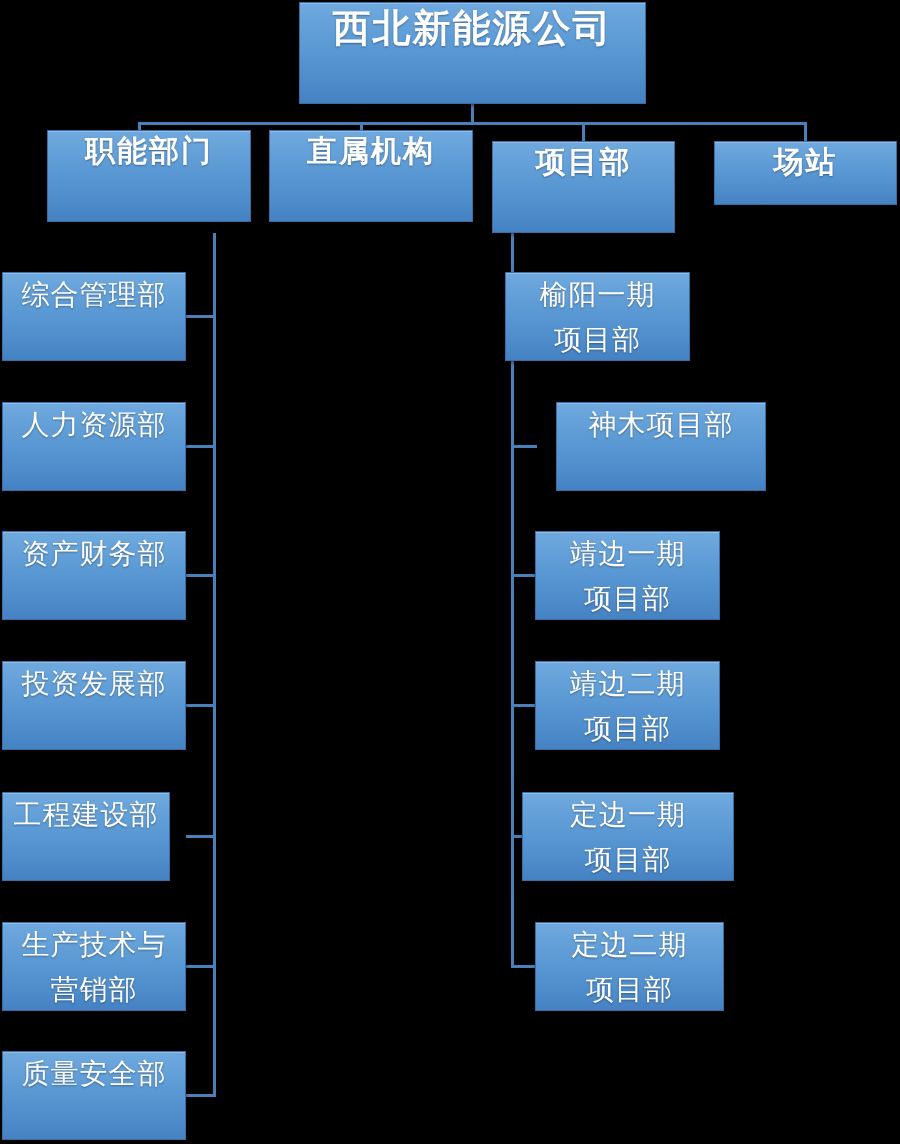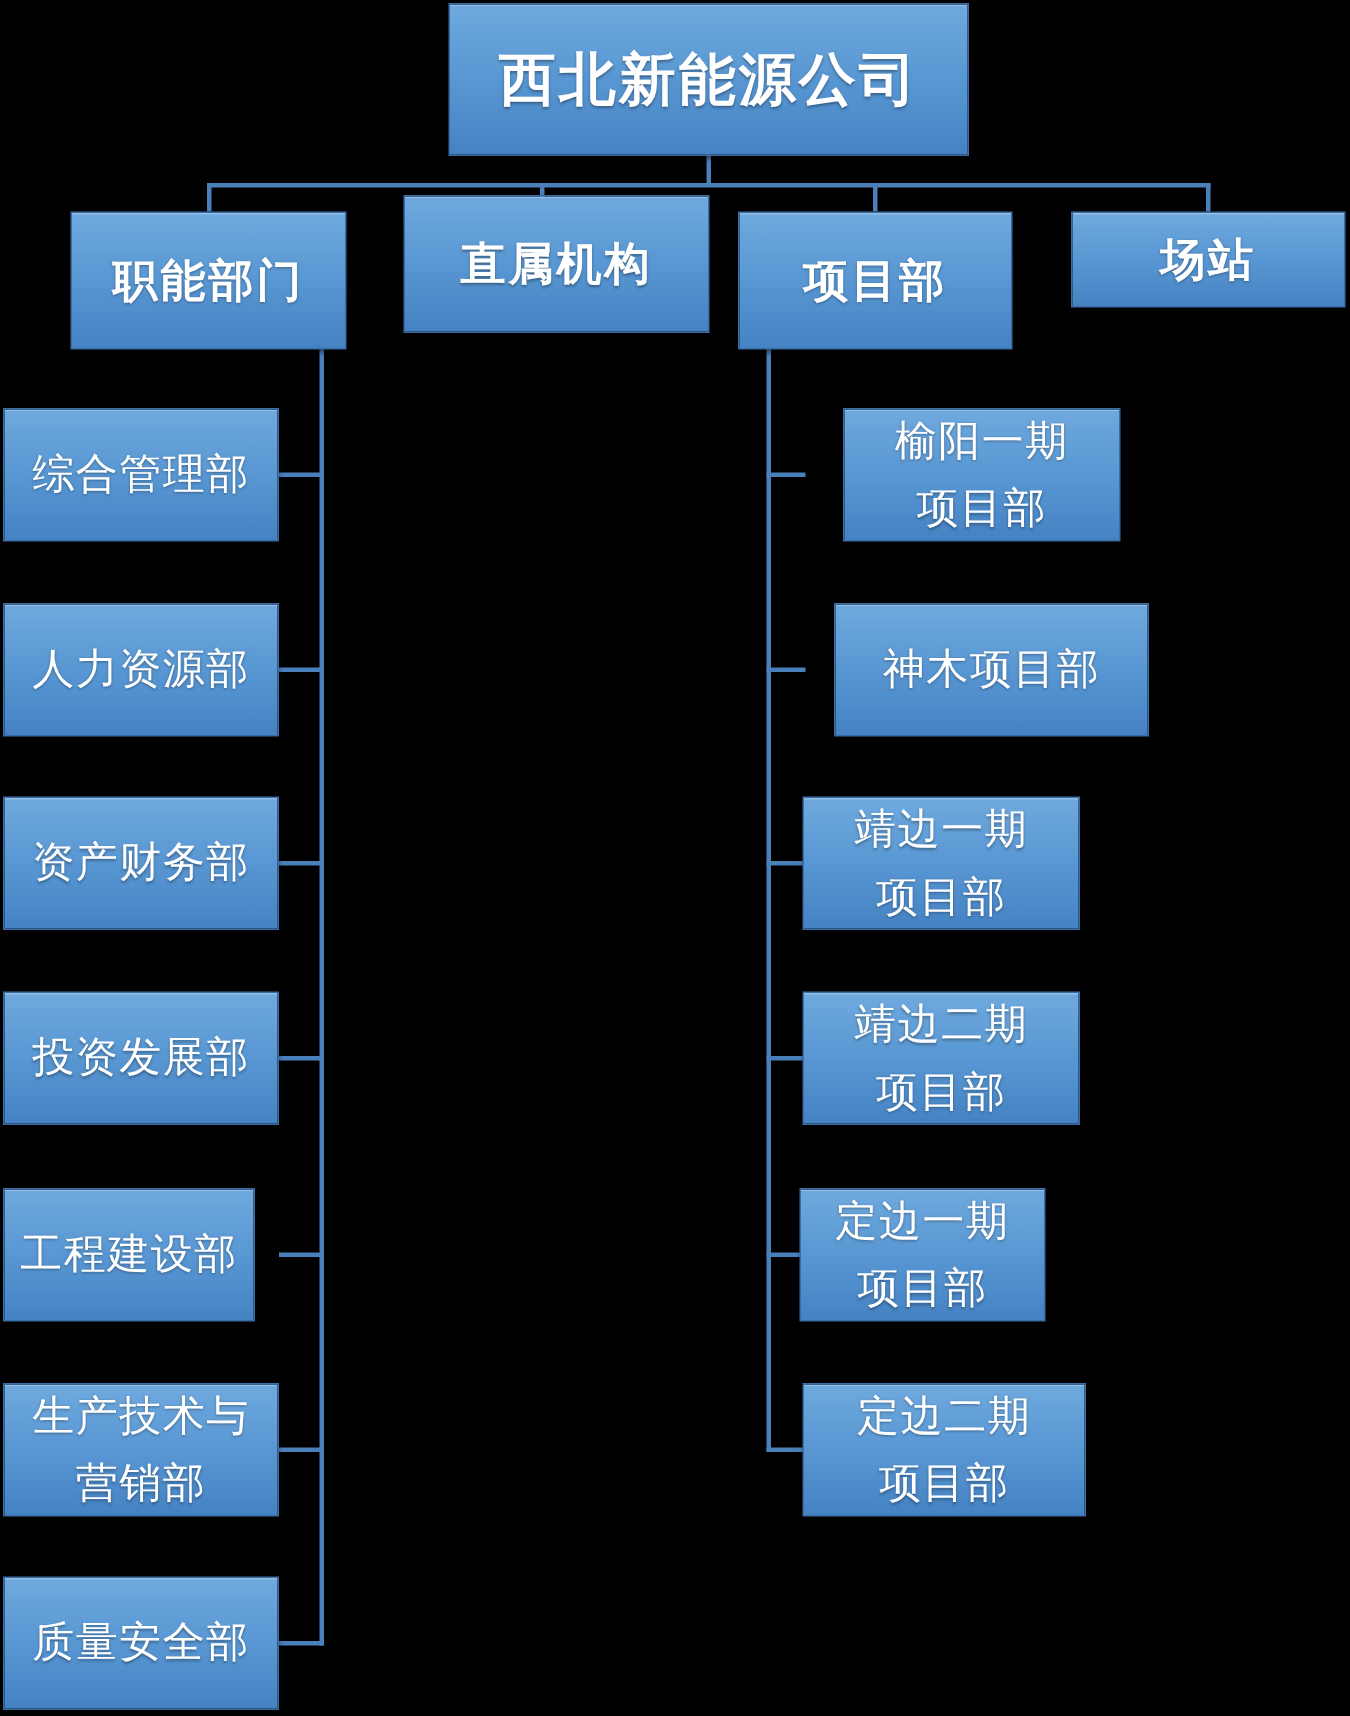--- a/index.html
+++ b/index.html
@@ -12,21 +12,21 @@
     font-family: "DejaVu Sans", "Liberation Sans", sans-serif;
   }
   .line {
     position: absolute;
     background: #4A80BA;
   }
   .node {
     position: absolute;
     box-sizing: border-box;
     display: flex;
-    align-items: center;
+    align-items: flex-start;
     justify-content: center;
     text-align: center;
     color: #FFFFFF;
     background: linear-gradient(180deg, #6FA9DE 0%, #5897D3 50%, #4582C3 100%);
     border: 1px solid #3A6DA3;
     box-shadow: inset 0 1px 0 rgba(255,255,255,0.25), 0 2px 3px rgba(0,0,0,0.45);
   }
   .node .lbl {
     white-space: pre-line;
     text-shadow: 0 1px 2px rgba(0,0,0,0.35);
@@ -73,21 +73,21 @@
   <div class="line" style="left:511px; top:445px; width:26px; height:3px"></div>
   <div class="line" style="left:511px; top:574px; width:26px; height:3px"></div>
   <div class="line" style="left:511px; top:704px; width:26px; height:3px"></div>
   <div class="line" style="left:511px; top:835px; width:26px; height:3px"></div>
   <div class="line" style="left:511px; top:965px; width:26px; height:3px"></div>
 
   <div class="node root-node" style="left:299px; top:2px; width:347px; height:102px">
     <span class="lbl">西北新能源公司</span>
   </div>
 
-  <div class="node lvl2-node" style="left:47px;  top:141px; width:184px; height:92px">
+  <div class="node lvl2-node" style="left:47px;  top:130px; width:204px; height:92px">
     <span class="lbl">职能部门</span>
   </div>
   <div class="node lvl2-node" style="left:269px; top:130px; width:204px; height:92px">
     <span class="lbl">直属机构</span>
   </div>
   <div class="node lvl2-node" style="left:492px; top:141px; width:183px; height:92px">
     <span class="lbl">项目部</span>
   </div>
   <div class="node lvl2-node" style="left:714px; top:141px; width:183px; height:64px">
     <span class="lbl">场站</span>
@@ -109,36 +109,36 @@
     <span class="lbl">工程建设部</span>
   </div>
   <div class="node child-node" style="left:2px; top:922px;  width:184px; height:89px">
     <span class="lbl">生产技术与
 营销部</span>
   </div>
   <div class="node child-node" style="left:2px; top:1051px; width:184px; height:89px">
     <span class="lbl">质量安全部</span>
   </div>
 
-  <div class="node child-node" style="left:562px; top:272px; width:185px; height:89px">
+  <div class="node child-node" style="left:505px; top:272px; width:185px; height:89px">
     <span class="lbl">榆阳一期
 项目部</span>
   </div>
   <div class="node child-node" style="left:556px; top:402px; width:210px; height:89px">
     <span class="lbl">神木项目部</span>
   </div>
   <div class="node child-node" style="left:535px; top:531px; width:185px; height:89px">
     <span class="lbl">靖边一期
 项目部</span>
   </div>
   <div class="node child-node" style="left:535px; top:661px; width:185px; height:89px">
     <span class="lbl">靖边二期
 项目部</span>
   </div>
-  <div class="node child-node" style="left:533px; top:792px; width:164px; height:89px">
+  <div class="node child-node" style="left:522px; top:792px; width:212px; height:89px">
     <span class="lbl">定边一期
 项目部</span>
   </div>
   <div class="node child-node" style="left:535px; top:922px; width:189px; height:89px">
     <span class="lbl">定边二期
 项目部</span>
   </div>
 
 </div>
 

